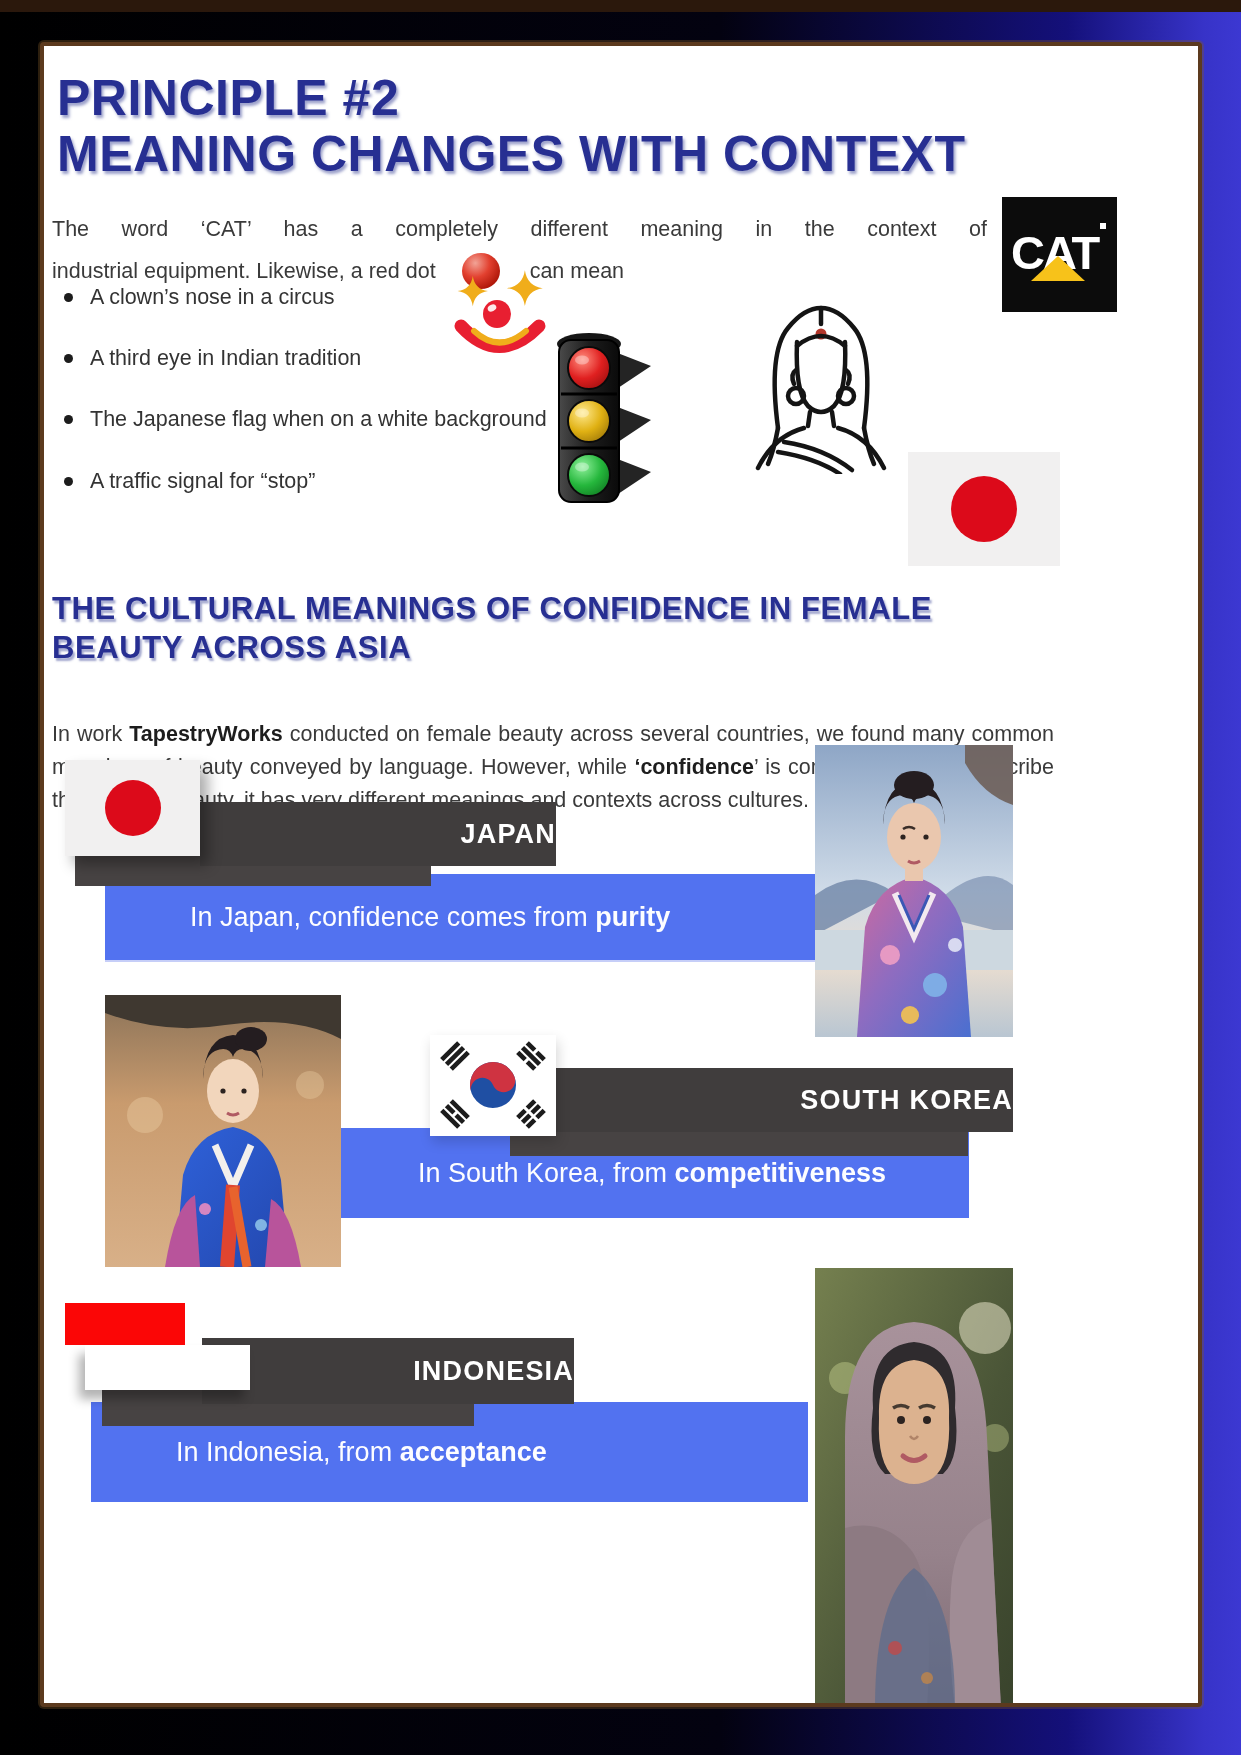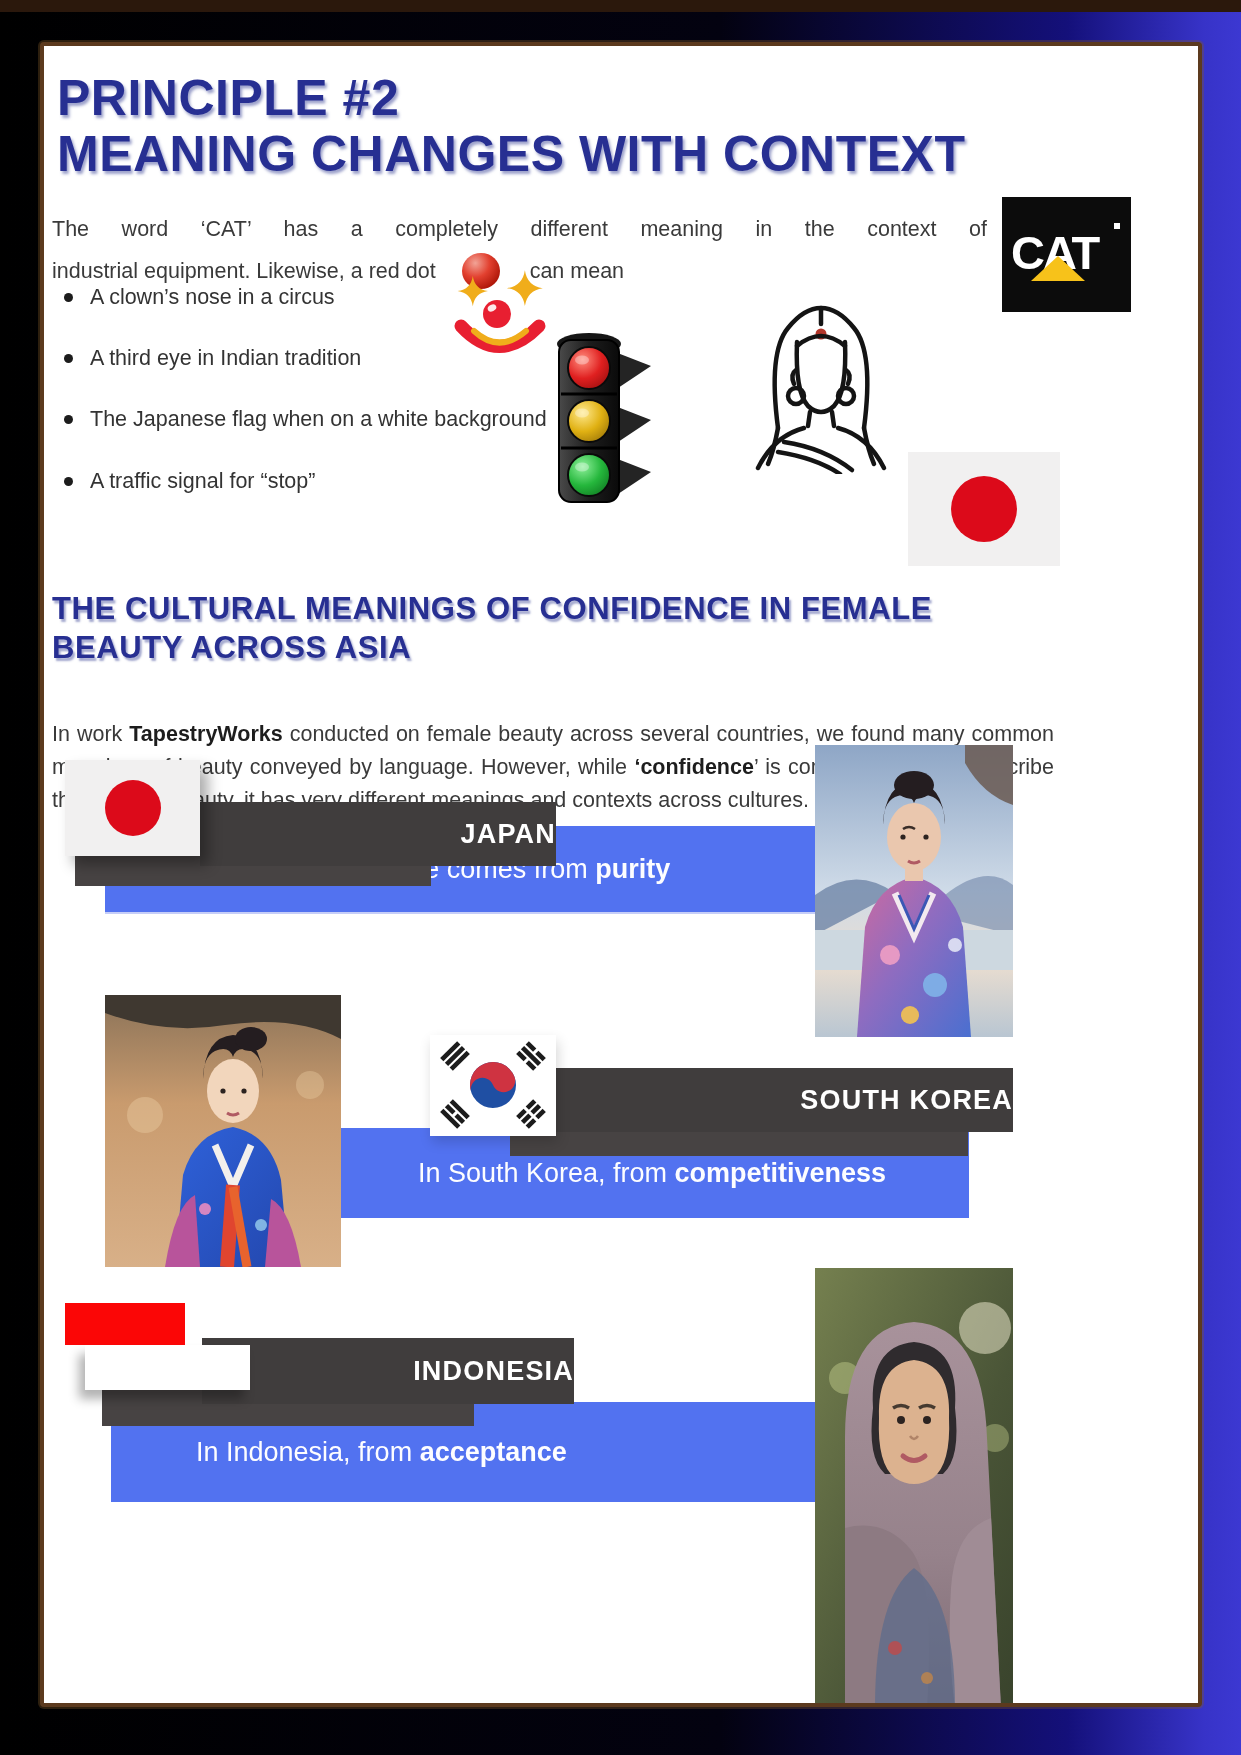--- a/index.html
+++ b/index.html
@@ -27,21 +27,21 @@
     font-size:21.5px;color:#333;}
   .bullets li{position:relative;padding-left:30px;margin-bottom:30px;line-height:1.45;}
   .bullets li::before{content:"";position:absolute;left:4px;top:11px;width:9px;height:9px;
     border-radius:50%;background:#1c1c1c;}
   .section-heading{position:absolute;left:8px;top:544px;font-size:31px;font-weight:800;color:#272f92;
     line-height:1.25;letter-spacing:.6px;text-shadow:2px 3px 2px rgba(76,86,160,.5);}
   .para{position:absolute;left:8px;top:650px;width:1002px;font-size:21.5px;line-height:1.55;
     color:#3a3a3a;text-align:justify;}
   .para b{color:#1d1d1d;}
   
-  .cat-logo{position:absolute;left:958px;top:151px;width:115px;height:115px;background:#0c0c0c;padding-left:14px;}
+  .cat-logo{position:absolute;left:958px;top:151px;width:115px;height:115px;background:#0c0c0c;}
   .cat-text{position:absolute;left:9px;top:28px;color:#fff;font-weight:800;font-size:47px;
     letter-spacing:-2px;font-family:"Liberation Sans",sans-serif;}
   .cat-tri{position:absolute;left:29px;top:59px;width:0;height:0;
     border-left:27px solid transparent;border-right:27px solid transparent;
     border-bottom:25px solid #f7c21a;}
   .cat-reg{position:absolute;right:11px;top:26px;width:6px;height:6px;background:#fff;}
   
   .clown-icon{position:absolute;left:408px;top:224px;width:96px;height:96px;}
   .traffic-light-icon{position:absolute;left:505px;top:284px;width:108px;height:178px;}
   .indian-woman-icon{position:absolute;left:700px;top:254px;width:155px;height:174px;}
@@ -54,24 +54,24 @@
   .flag-card-jp .disc{position:absolute;left:50%;top:50%;width:56px;height:56px;margin:-28px 0 0 -28px;
     border-radius:50%;background:#dc0a1a;}
   .banner{position:absolute;display:flex;align-items:center;justify-content:flex-end;
     background:#403d3d;color:#fff;font-weight:700;font-size:27px;letter-spacing:1.2px;z-index:3;}
   .banner-jp{left:156px;top:756px;width:356px;height:64px;box-shadow:-125px 20px 0 #474343;}
   .banner-kr{left:511px;top:1022px;width:458px;height:64px;box-shadow:-45px 24px 0 #474343;}
   .banner-id{left:158px;top:1292px;width:372px;height:66px;box-shadow:-100px 22px 0 #474343;}
   .blue-bar{position:absolute;display:flex;align-items:center;background:#5272f0;color:#fdfdff;
     font-size:27px;z-index:2;}
   .blue-bar b{font-weight:700;}
-  .blue-jp{left:61px;top:780px;width:717px;height:88px;padding-left:85px;box-sizing:border-box;
+  .blue-jp{left:61px;top:828px;width:717px;height:88px;padding-left:85px;box-sizing:border-box;
     border-bottom:2px solid #c6cef8;}
   .blue-kr{left:291px;top:1082px;width:634px;height:90px;justify-content:center;}
-  .blue-id{left:67px;top:1356px;width:717px;height:100px;padding-left:85px;box-sizing:border-box;}
+  .blue-id{left:47px;top:1356px;width:717px;height:100px;padding-left:85px;box-sizing:border-box;}
   .flag-card-kr{position:absolute;left:386px;top:989px;width:126px;height:101px;background:#fff;
     z-index:4;box-shadow:2px 6px 12px rgba(0,0,0,.16);}
   .id-flag-red{position:absolute;left:21px;top:1257px;width:120px;height:42px;background:#fb0606;z-index:5;}
   .id-flag-white{position:absolute;left:41px;top:1299px;width:165px;height:45px;background:#fff;z-index:4;
     box-shadow:-6px 9px 10px rgba(0,0,0,.30);}
   .photo{position:absolute;z-index:5;overflow:hidden;}
   .photo-jp{left:771px;top:699px;width:198px;height:292px;}
   .photo-kr{left:61px;top:949px;width:236px;height:272px;}
   .photo-id{left:771px;top:1222px;width:198px;height:440px;}
   .photo svg{display:block;}

